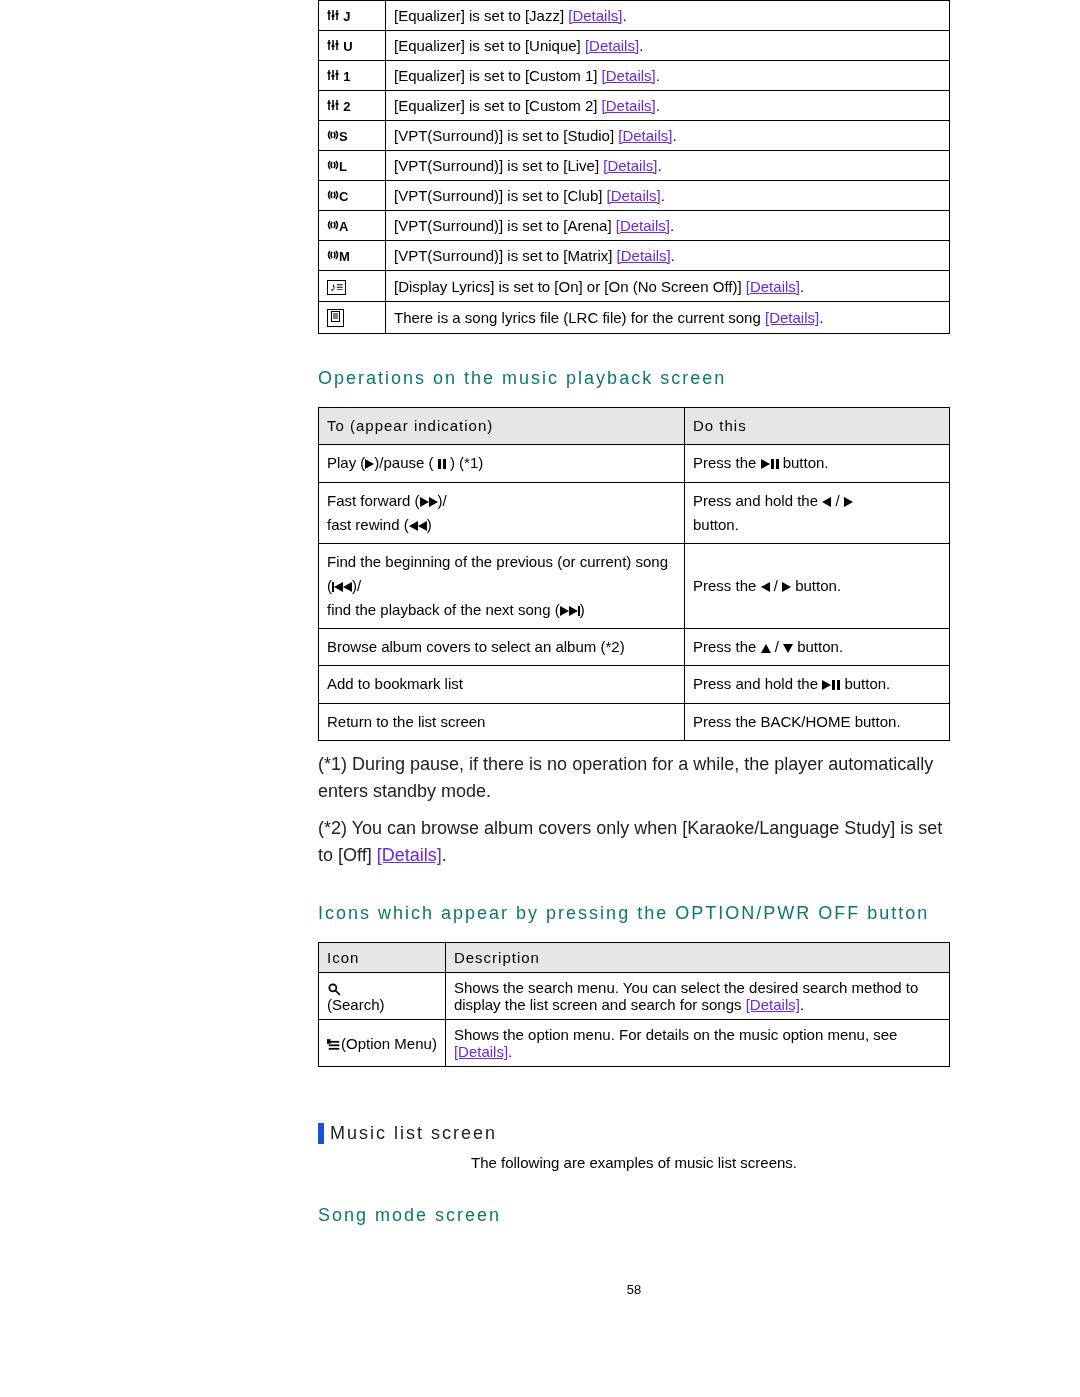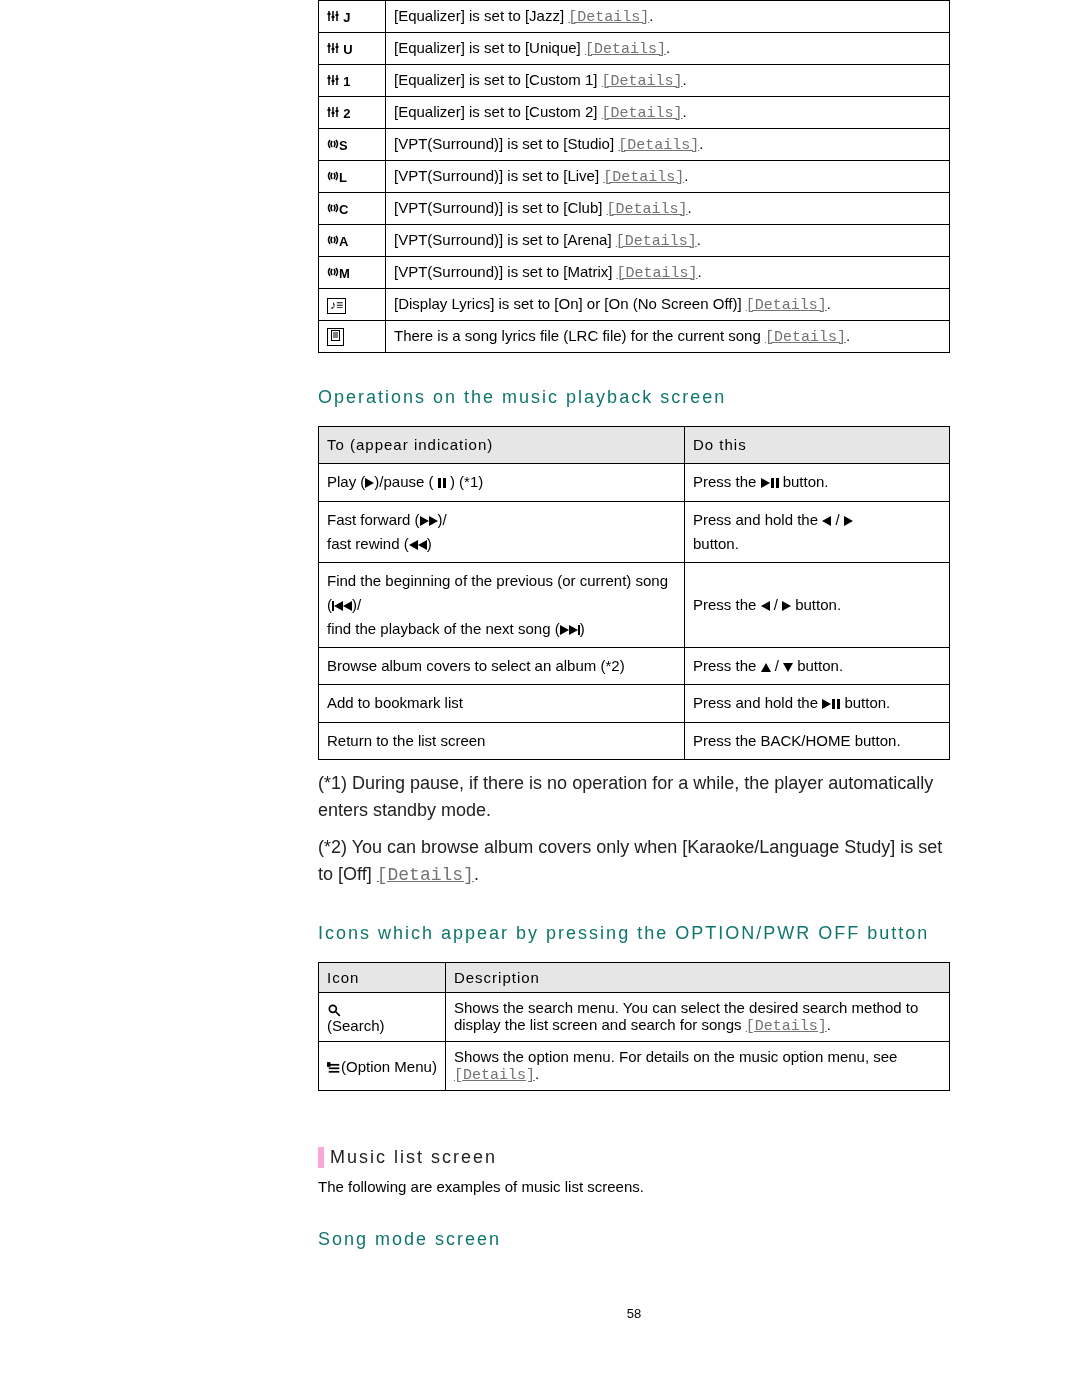--- a/index.html
+++ b/index.html
@@ -31,50 +31,50 @@
     vertical-align: middle;
     font-weight: normal;
     font-size: 15px;
   }
   th {
     background: #e6e6e6;
     letter-spacing: 1px;
   }
   .icon-col { width: 50px; }
   .link {
-    color: #737373;
+    color: #6d28d9;
     text-decoration: underline;
     cursor: pointer;
-    font-family: Liberation Mono, monospace;
   }
   h2.sub {
     font-size: 18px;
     letter-spacing: 2px;
     font-weight: normal;
     margin: 34px 0 18px 0;
     color: #0f766e;
   }
   h2.bar {
     font-size: 18px;
     letter-spacing: 2px;
     font-weight: normal;
     margin: 56px 0 10px 0;
     color: #222;
-    border-left: 6px solid #f9a8d4;
+    border-left: 6px solid #1d4ed8;
     padding-left: 6px;
   }
   .footnote {
     font-size: 18px;
     color: #222;
     margin: 10px 0 2px 0;
     line-height: 1.5;
   }
   .body-text {
     font-size: 15px;
     margin: 4px 0 8px 0;
+    text-align: center;
   }
   .page-num {
     text-align: center;
     font-size: 13px;
     margin-top: 56px;
   }
   .boxed { border:1px solid #000; padding:0 2px; font-size:12px; display:inline-block; line-height:1.1;}
   .tri-r { display:inline-block; width:0; height:0; border-top:5px solid transparent; border-bottom:5px solid transparent; border-left:9px solid #000; vertical-align:middle;}
   .tri-l { display:inline-block; width:0; height:0; border-top:5px solid transparent; border-bottom:5px solid transparent; border-right:9px solid #000; vertical-align:middle;}
   .tri-u { display:inline-block; width:0; height:0; border-left:5px solid transparent; border-right:5px solid transparent; border-bottom:9px solid #000; vertical-align:middle;}

